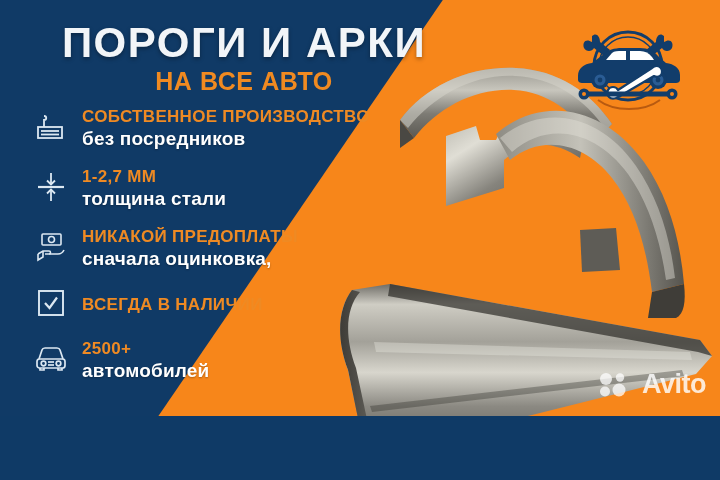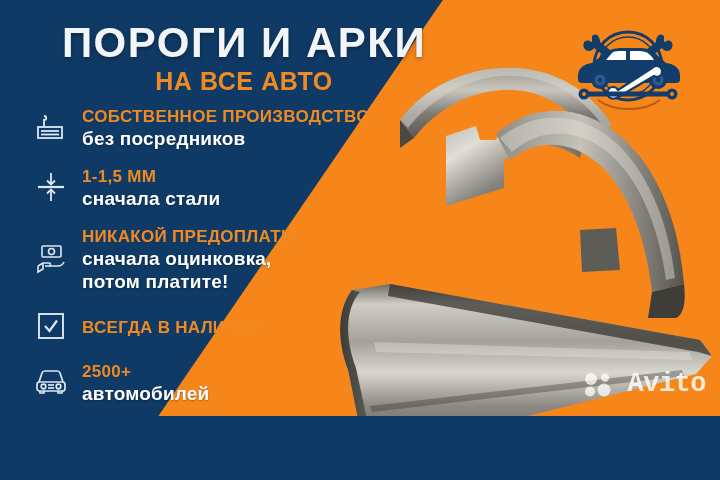--- a/index.html
+++ b/index.html
@@ -71,21 +71,20 @@
   .prod{position:absolute;}
   .arch-top{left:398px;top:62px;width:240px;height:120px;}
   .arch-big{left:430px;top:78px;width:290px;height:240px;}
   .sill{left:330px;top:278px;width:390px;height:190px;}
 
   
   .avito{
     position:absolute;right:14px;bottom:18px;
     display:flex;align-items:center;gap:14px;
     opacity:.82;
-    font-family:Liberation Mono, monospace;
   }
   .avito-text{
     color:#ffffff;font-size:27px;font-weight:bold;letter-spacing:-.5px;
     line-height:27px;
   }
 </style>
 </head>
 <body>
 
 <div id="ad">
@@ -180,39 +179,38 @@
       <div class="feat-icon">
         <svg width="34" height="34" viewBox="0 0 34 34" fill="none" stroke="#dce8f2" stroke-width="1.8">
           <line x1="17" y1="3" x2="17" y2="14"></line>
           <path d="M13,10.5 L17,14.5 L21,10.5"></path>
           <line x1="4" y1="17" x2="30" y2="17" stroke-width="2.2"></line>
           <line x1="17" y1="31" x2="17" y2="20"></line>
           <path d="M13,23.5 L17,19.5 L21,23.5"></path>
         </svg>
       </div>
       <div class="feat-text">
-        <div class="feat-title">1-1,5 ММ</div>
-        <div class="feat-sub">сначала стали</div>
+        <div class="feat-title">1-2,7 ММ</div>
+        <div class="feat-sub">толщина стали</div>
       </div>
     </div>
 
     <div class="feature f3">
       <div class="feat-icon">
         <svg width="34" height="34" viewBox="0 0 34 34" fill="none" stroke="#dce8f2" stroke-width="1.6">
           <rect x="8" y="4" width="19" height="11" rx="1"></rect>
           <circle cx="17.5" cy="9.5" r="3"></circle>
           <path d="M4,24 L9,21 L15,21 C17,21 17,24 15,24 L11,24"></path>
           <path d="M9,21 L9,27 L4,30 L4,24"></path>
           <path d="M15,24 L24,24 C27,24 29,22 30,20"></path>
         </svg>
       </div>
       <div class="feat-text">
         <div class="feat-title">НИКАКОЙ ПРЕДОПЛАТЫ</div>
         <div class="feat-sub">сначала оцинковка,</div>
-        <div class="feat-sub">потом платите!</div>
       </div>
     </div>
 
     <div class="feature f4">
       <div class="feat-icon">
         <svg width="32" height="32" viewBox="0 0 32 32" fill="none" stroke="#dce8f2" stroke-width="1.9">
           <rect x="4" y="4" width="24" height="24"></rect>
           <path d="M10,16 L14.5,21 L22,10.5" stroke-width="2.2"></path>
         </svg>
       </div>

